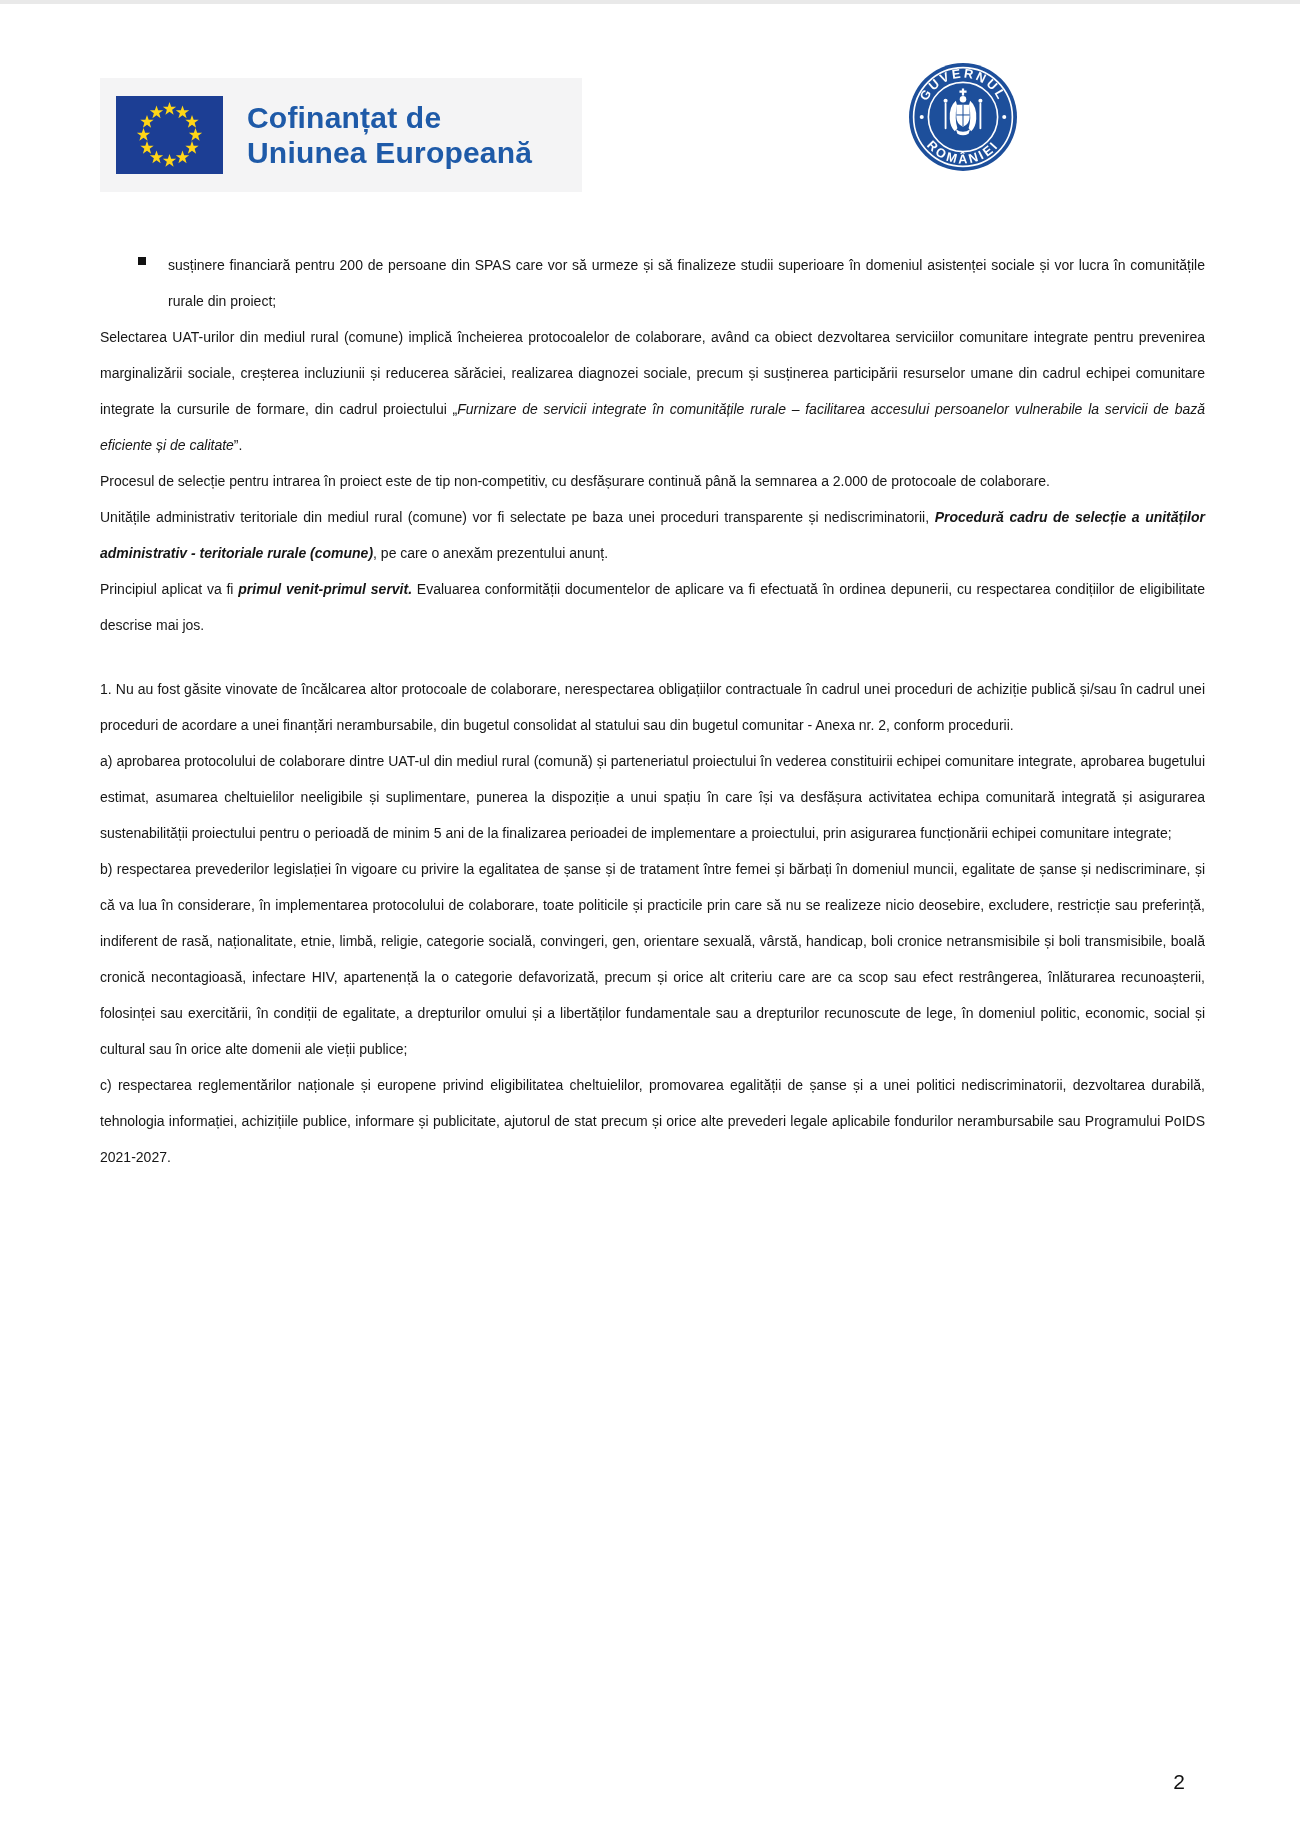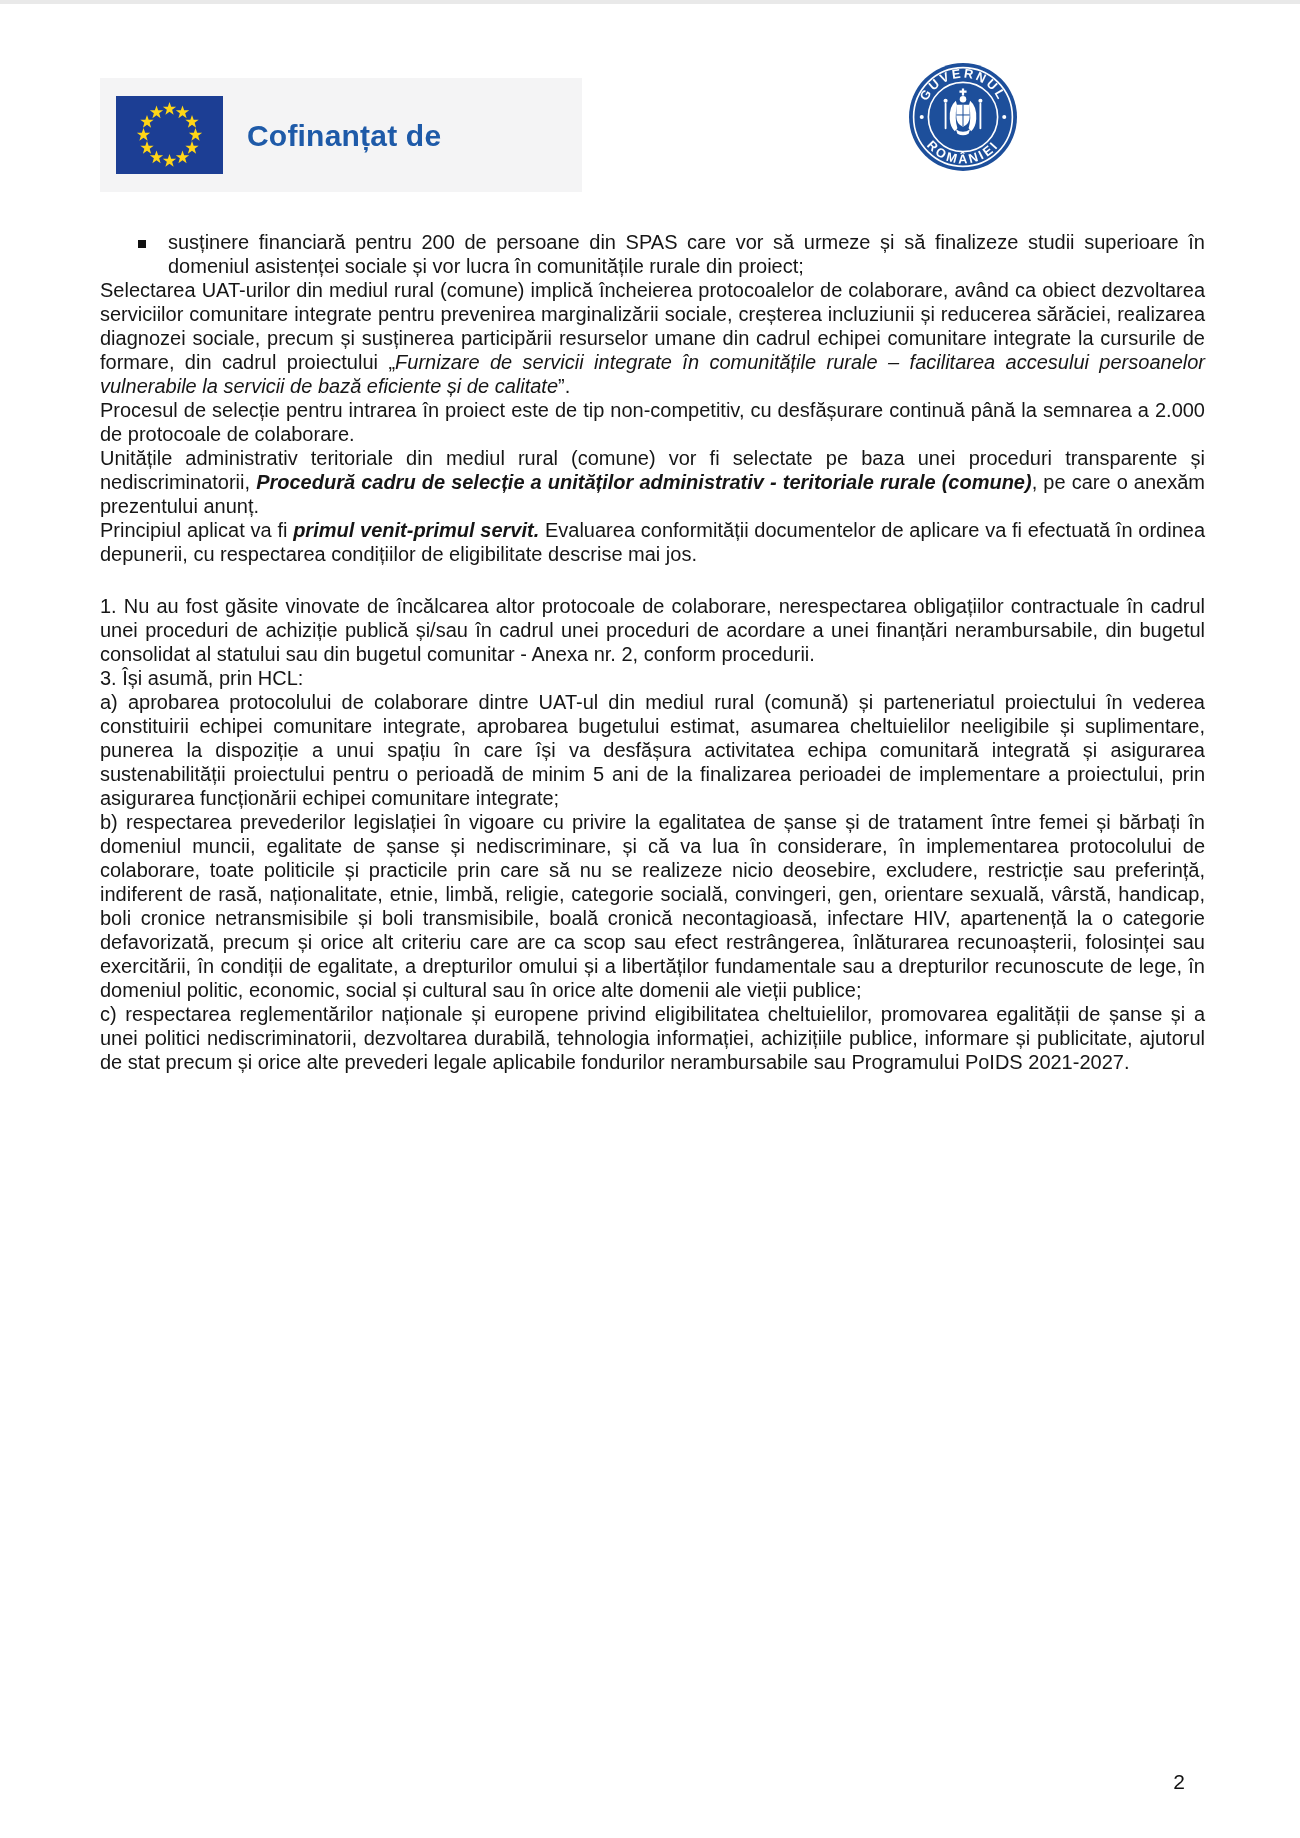--- a/index.html
+++ b/index.html
@@ -33,24 +33,24 @@
     text-align:left;
   }
   .gov-seal{
     position:absolute;
     left:908px; top:58px;
     width:110px; height:110px;
   }
   
   .content{
     position:absolute;
-    left:100px; top:226px;
+    left:100px; top:243px;
     width:1105px;
-    font-size:20px;
-    line-height:24px;
+    font-size:14px;
+    line-height:36px;
     text-align:justify;
   }
   .content p{margin:0;}
   .bullet-item{position:relative;padding-left:68px;}
   .bullet-marker{
     position:absolute;
     left:38px; top:10px;
     width:8px; height:8px;
     background:#111;
   }
@@ -88,20 +88,21 @@
       <use href="#st" x="66.5" y="61.5"></use>
       <use href="#st" x="53.5" y="65"></use>
       <use href="#st" x="40.5" y="61.5"></use>
       <use href="#st" x="31" y="52"></use>
       <use href="#st" x="27.5" y="39"></use>
       <use href="#st" x="31" y="26"></use>
       <use href="#st" x="40.5" y="16.5"></use>
     </svg>
     <div class="eu-text">
       <div>Cofinanțat de</div>
+      <div>Uniunea Europeană</div>
     </div>
   </div>
 
   <svg class="gov-seal" viewBox="0 0 108 108" xmlns="http://www.w3.org/2000/svg">
     <circle cx="54" cy="54" r="53" fill="#1d4f9b"></circle>
     <circle cx="54" cy="54" r="48.5" fill="none" stroke="#ffffff" stroke-width="1.6"></circle>
     <circle cx="54" cy="54" r="34" fill="none" stroke="#ffffff" stroke-width="1.6"></circle>
     <defs>
       <path id="arcT" d="M 15.5,54 A 38.5,38.5 0 0 1 92.5,54"></path>
       <path id="arcB" d="M 8.5,54 A 45.5,45.5 0 0 0 99.5,54"></path>
@@ -147,21 +148,20 @@
     <p><span>Unitățile administrativ teritoriale din mediul rural (comune) vor fi selectate pe baza unei proceduri transparente și nediscriminatorii, </span><span class="biu">Procedură cadru de selecție a unităților administrativ - teritoriale rurale (comune)</span><span>, pe care o anexăm prezentului anunț.</span></p>
 
     <p><span>Principiul aplicat va fi </span><span class="bi">primul venit-primul servit.</span><span class="b"> Evaluarea conformității documentelor de aplicare va fi efectuată în ordinea depunerii, cu respectarea condițiilor de eligibilitate descrise mai jos.</span></p>
 
 
     <div class="gap"></div>
 
     <p class="numbered"><span>1. Nu au fost găsite vinovate de încălcarea altor protocoale de colaborare, nerespectarea obligațiilor contractuale în cadrul unei proceduri de achiziție publică și/sau în cadrul unei proceduri de acordare a unei finanțări nerambursabile, din bugetul consolidat al statului sau din bugetul comunitar - </span><span class="b">Anexa nr. 2,</span><span> conform procedurii.</span></p>
 
 
-    <p class="numbered"><span>3. Își asumă, prin HCL:</span><span class="b"></span><span></span></p>
 
     <p class="subitem">a) aprobarea protocolului de colaborare dintre UAT-ul din mediul rural (comună) și parteneriatul proiectului în vederea constituirii echipei comunitare integrate, aprobarea bugetului estimat, asumarea cheltuielilor neeligibile și suplimentare, punerea la dispoziție a unui spațiu în care își va desfășura activitatea echipa comunitară integrată și asigurarea sustenabilității proiectului pentru o perioadă de minim 5 ani de la finalizarea perioadei de implementare a proiectului, prin asigurarea funcționării echipei comunitare integrate;</p>
     <p class="subitem">b) respectarea prevederilor legislației în vigoare cu privire la egalitatea de șanse și de tratament între femei și bărbați în domeniul muncii, egalitate de șanse și nediscriminare, și că va lua în considerare, în implementarea protocolului de colaborare, toate politicile și practicile prin care să nu se realizeze nicio deosebire, excludere, restricție sau preferință, indiferent de rasă, naționalitate, etnie, limbă, religie, categorie socială, convingeri, gen, orientare sexuală, vârstă, handicap, boli cronice netransmisibile și boli transmisibile, boală cronică necontagioasă, infectare HIV, apartenență la o categorie defavorizată, precum și orice alt criteriu care are ca scop sau efect restrângerea, înlăturarea recunoașterii, folosinței sau exercitării, în condiții de egalitate, a drepturilor omului și a libertăților fundamentale sau a drepturilor recunoscute de lege, în domeniul politic, economic, social și cultural sau în orice alte domenii ale vieții publice;</p>
     <p class="subitem">c) respectarea reglementărilor naționale și europene privind eligibilitatea cheltuielilor, promovarea egalității de șanse și a unei politici nediscriminatorii, dezvoltarea durabilă, tehnologia informației, achizițiile publice, informare și publicitate, ajutorul de stat precum și orice alte prevederi legale aplicabile fondurilor nerambursabile sau Programului PoIDS 2021-2027.</p>
 
   </div>
 
   <div class="page-num">2</div>
 
 </div>

